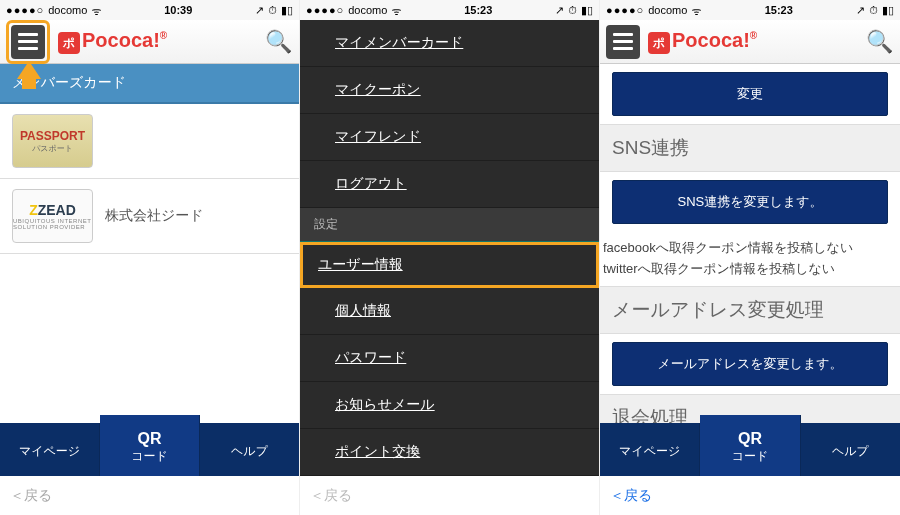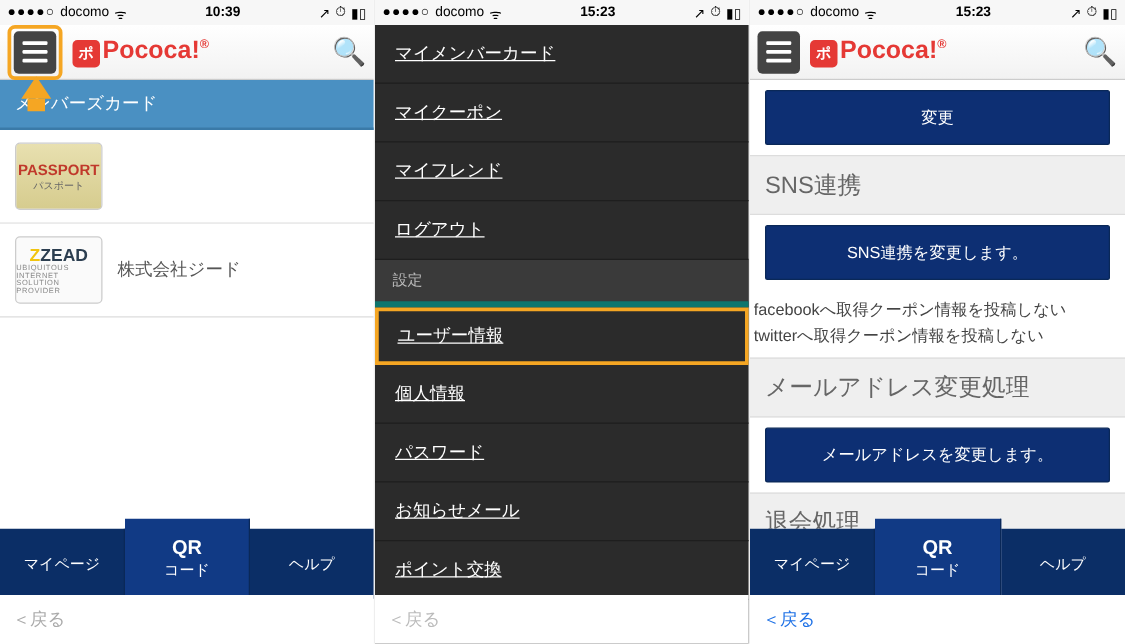--- a/index.html
+++ b/index.html
@@ -25,42 +25,42 @@
   .logo { margin-left:8px; display:flex; align-items:baseline; gap:2px; }
   .logo-badge { width:22px;height:22px;background:#e53935;border-radius:4px;color:#fff;font-size:12px;font-weight:bold;display:flex;align-items:center;justify-content:center; }
   .logo-text { color:#e53935; font-size:20px; font-weight:800; }
   .logo-text .reg { font-size:10px; vertical-align:super; }
   .search-icon { margin-left:auto; font-size:22px; color:#555; }
 
   
   .section-title { background:#4a90c2; color:#fff; padding:10px 12px; font-size:14px; border-bottom:2px solid #3a7aa8; }
   .list { background:#f5f5f5; }
   .card-row { display:flex; align-items:center; gap:12px; padding:10px 12px; border-bottom:1px solid #ddd; background:#fff; }
-  .card-thumb { width:70px; height:54px; border:1px solid #ccc; border-radius:4px; background:#fafafa; display:flex; flex-direction:column; align-items:center; justify-content:center; font-size:10px; position:relative; }
+  .card-thumb { width:81px; height:54px; border:1px solid #ccc; border-radius:4px; background:#fafafa; display:flex; flex-direction:column; align-items:center; justify-content:center; font-size:10px; position:relative; }
   .card-thumb.passport { background:linear-gradient(#e8e0b0,#d6cc8e); }
   .card-thumb .pp { color:#c0392b; font-weight:700; font-size:12px; }
   .card-thumb .sub { font-size:8px; color:#666; }
   .card-thumb.zead .z { font-size:14px; font-weight:800; }
   .card-thumb.zead .z .zy{color:#f1c40f;} .card-thumb.zead .z .zb{color:#2c3e50;}
   .card-thumb.zead .zs { font-size:6px; color:#888; letter-spacing:0.5px;}
   .row-label { font-size:14px; color:#555; }
 
   
   .tabbar { position:absolute; bottom:36px; left:0; right:0; height:56px; display:flex; }
   .tab { flex:1; background:#0b2e66; color:#fff; display:flex; flex-direction:column; align-items:center; justify-content:center; font-size:12px; border-right:1px solid #0a2858; }
   .tab:last-child{border-right:none;}
   .tab.qr { background:#113a85; margin-top:-8px; height:64px; }
   .tab.qr .qrmain{ font-size:16px; font-weight:600;}
   .backrow { position:absolute; bottom:0; left:0; right:0; height:39px; display:flex; align-items:center; padding:0 10px; color:#aaa; font-size:14px; background:#fff;}
   .backrow.blue { color:#1e71e6; }
 
   
   .darkmenu { position:absolute; inset:20px 0 0 0; background:#2b2b2b; color:#fff; }
-  .darkmenu .item { padding:14px 16px; font-size:14px; text-decoration:underline; border-bottom:1px solid #1e1e1e; }
-  .darkmenu .section { padding:8px 14px; font-size:12px; background:#3a3a3a; color:#bbb; border-bottom:5px solid #0f766e;}
+  .darkmenu .item { padding:14px 35px; font-size:14px; text-decoration:underline; border-bottom:1px solid #1e1e1e; }
+  .darkmenu .section { padding:8px 14px; font-size:12px; background:#3a3a3a; color:#bbb; border-bottom:1px solid #0f766e;}
   .darkmenu .item.highlight { border:3px solid #f5a623; padding:11px 15px; }
   .phone2 .backrow { color:#bbb; background:#fff;}
   .phone2 .statusbar{ background:#f7f7f7;}
 
   
   .settings { position:absolute; top:64px; left:0; right:0; bottom:92px; overflow:hidden; background:#fff; }
   .navybtn { margin:8px 12px; background:#0d2f73; color:#fff; text-align:center; padding:12px 6px; font-size:13px; border:1px solid #0a2858; border-radius:2px; }
   .navybtn.highlight { outline:3px solid #f5a623; }
   .greyhead { background:#efefef; color:#666; padding:10px 12px; font-size:19px; border-top:1px solid #ddd; border-bottom:1px solid #ddd; }
   .plain { padding:6px 3px; font-size:13px; color:#444; line-height:1.6; }

